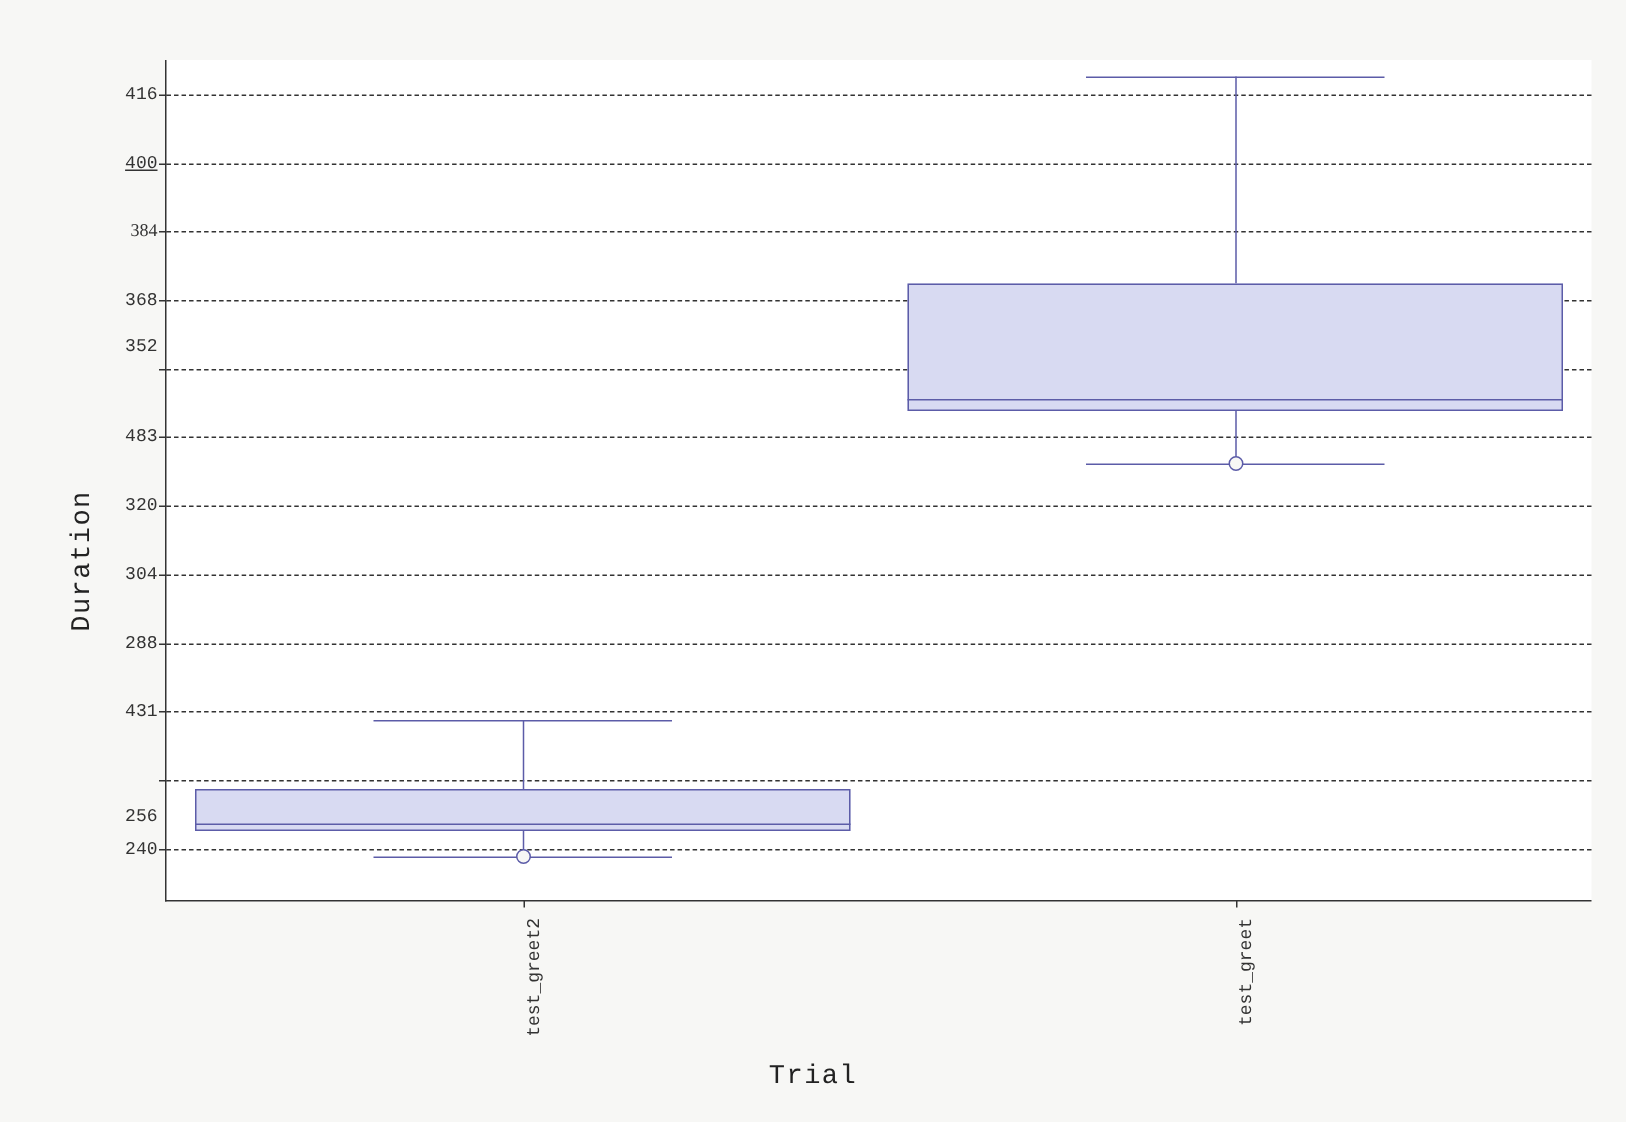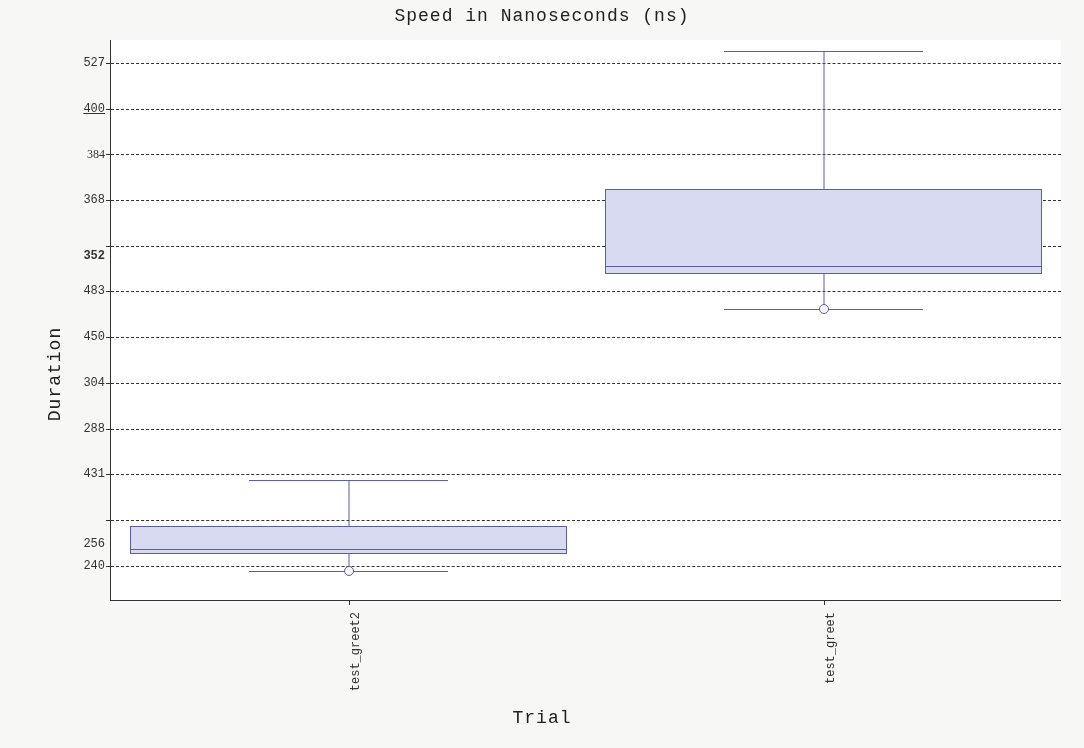--- a/index.html
+++ b/index.html
@@ -136,21 +136,20 @@
   }
   .xtick-label span {
     display: inline-block;
     transform: translateX(-50%);
   }
 </style>
 </head>
 <body>
 
 <div class="chart-root">
-  <div class="title">Speed in Nanoseconds (ns)</div>
   <div class="ylabel">Duration</div>
   <div class="xlabel">Trial</div>
 
   <div class="plot-area">
     <div class="gridlines" id="gridlines">
         <div class="gridline" style="top: 525.714px;"></div>
         <div class="gridline" style="top: 480px;"></div>
         <div class="gridline" style="top: 434.286px;"></div>
         <div class="gridline" style="top: 388.571px;"></div>
         <div class="gridline" style="top: 342.857px;"></div>
@@ -167,33 +166,33 @@
         <div class="ytick-label" style="top: 525.714px;">240</div>
         <div class="ytick-mark" style="top: 480px;"></div>
         <div class="ytick-label" style="top: 504px;">256</div>
         <div class="ytick-mark" style="top: 434.286px;"></div>
         <div class="ytick-label" style="top: 434.286px;">431</div>
         <div class="ytick-mark" style="top: 388.571px;"></div>
         <div class="ytick-label" style="top: 388.571px;">288</div>
         <div class="ytick-mark" style="top: 342.857px;"></div>
         <div class="ytick-label" style="top: 342.857px; text-align: center;">304</div>
         <div class="ytick-mark" style="top: 297.143px;"></div>
-        <div class="ytick-label" style="top: 297.143px;">450</div>
+        <div class="ytick-label" style="top: 297.143px;">320</div>
         <div class="ytick-mark" style="top: 251.429px;"></div>
         <div class="ytick-label" style="top: 251.429px;">483</div>
         <div class="ytick-mark" style="top: 205.714px;"></div>
-        <div class="ytick-label" style="top: 216px; font-weight: bold;">352</div>
+        <div class="ytick-label" style="top: 191px;">352</div>
         <div class="ytick-mark" style="top: 160px;"></div>
         <div class="ytick-label" style="top: 160px;">368</div>
         <div class="ytick-mark" style="top: 114.286px;"></div>
         <div class="ytick-label" style="top: 114.286px; font-family: Liberation Serif, serif;">384</div>
         <div class="ytick-mark" style="top: 68.5714px;"></div>
         <div class="ytick-label" style="top: 68.5714px; text-decoration: underline;">400</div>
         <div class="ytick-mark" style="top: 22.8571px;"></div>
-        <div class="ytick-label" style="top: 22.8571px;">527</div>
+        <div class="ytick-label" style="top: 22.8571px;">416</div>
       </div>
     <div class="boxes-layer" id="boxes">
         <div class="box-group" style="left: 0px; top: 0px; width: 950px; height: 560px;">
           <div class="whisker-line" style="left: 237.5px; top: 440px; height: 45.7143px;"></div>
           <div class="whisker-cap" style="left: 137.75px; width: 199.5px; top: 440px;"></div>
           <div class="whisker-line" style="left: 237.5px; top: 514.286px; height: 17.1429px;"></div>
           <div class="whisker-cap" style="left: 137.75px; width: 199.5px; top: 531.429px;"></div>
           <div class="iqr-box" style="left: 19px; width: 437px; top: 485.714px; height: 28.5714px;"></div>
           <div class="median-line" style="left: 19px; width: 437px; top: 508.571px;"></div>
           <div class="outlier" style="left: 237.5px; top: 531.429px;"></div>

